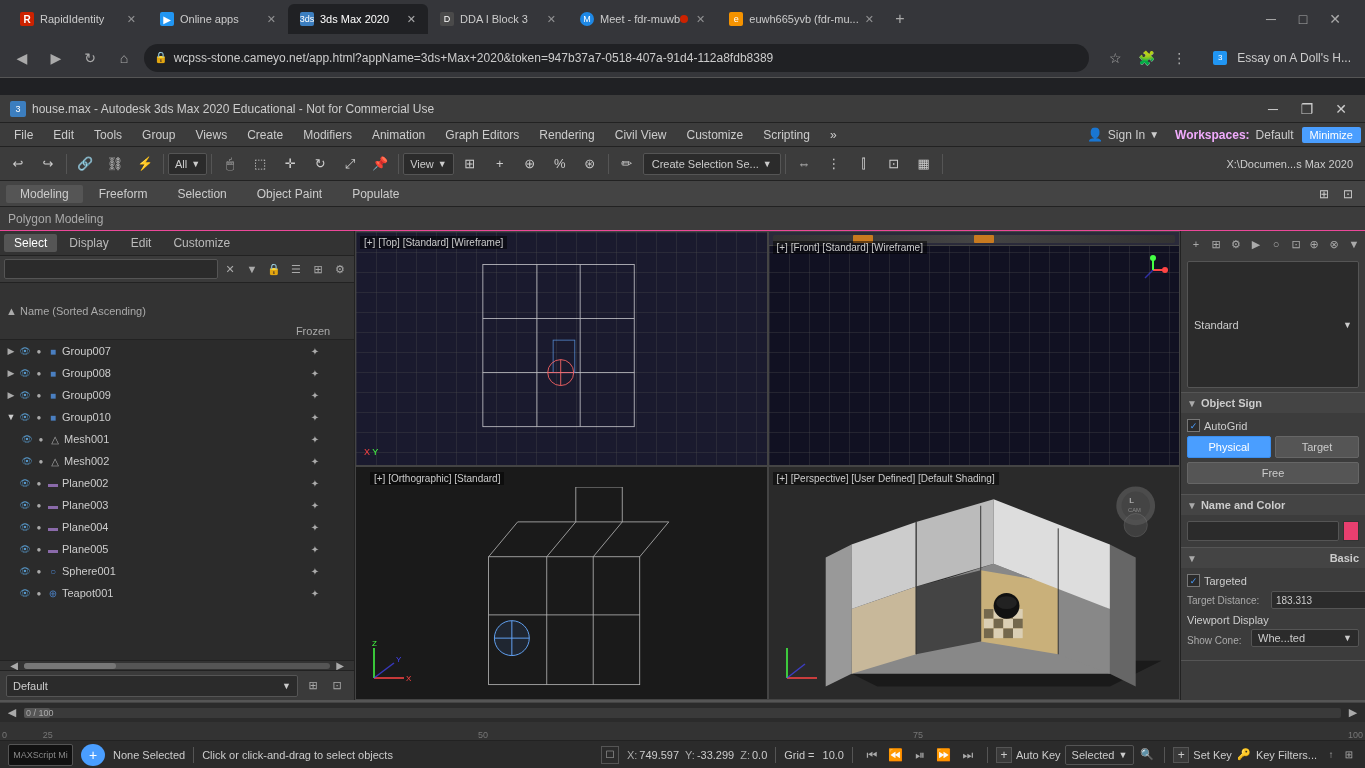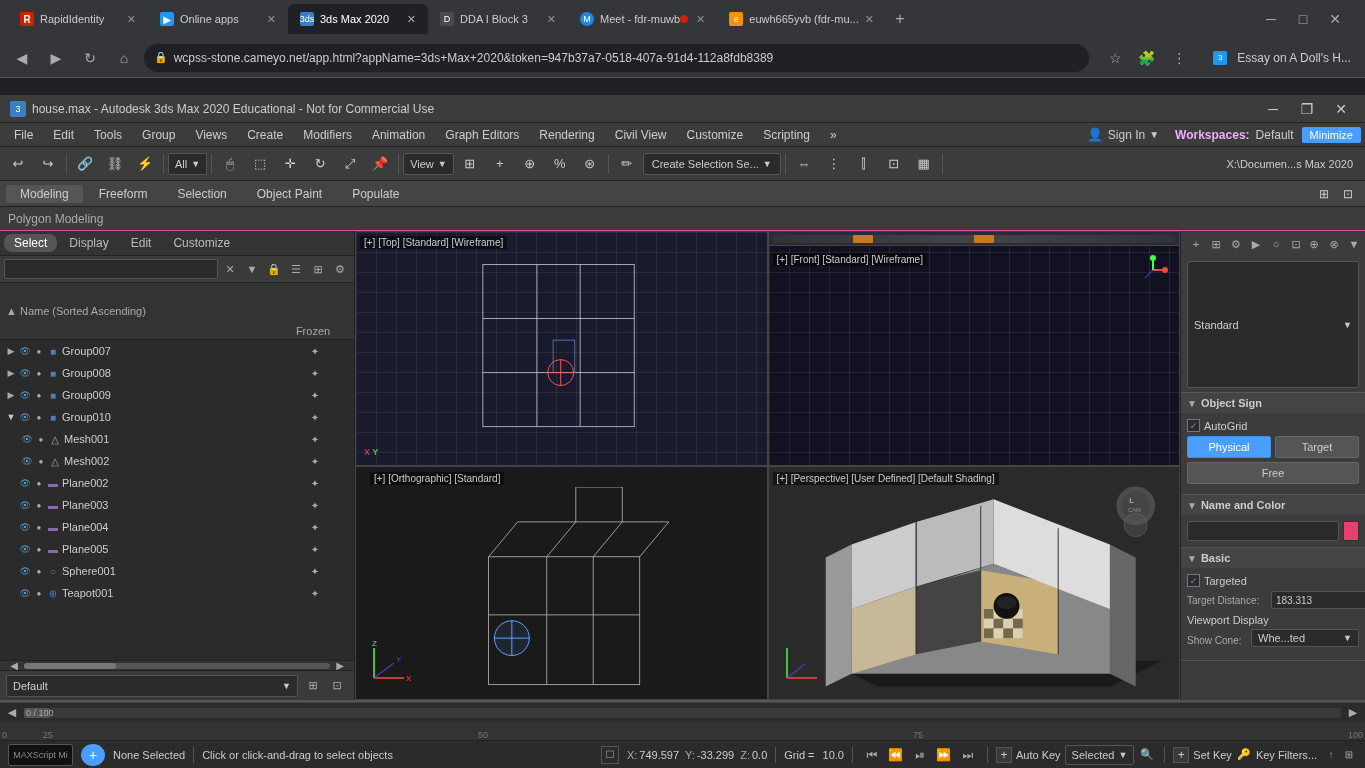--- a/index.html
+++ b/index.html
@@ -51,21 +51,21 @@
     .tb2-tab.active { background: #555; border-radius: 2px; }
     .tb2-icon { width: 22px; height: 22px; display: flex; align-items: center; justify-content: center; color: #ccc; font-size: 12px; cursor: pointer; }
 
     
     .toolbar3 { background: #3c3c3c; height: 24px; display: flex; align-items: center; padding: 0 8px; border-bottom: 1px solid #ec4899; }
     .tb3-label { color: #aaa; font-size: 12px; }
 
     
     .left-panel { width: 355px; background: #3c3c3c; border-right: 1px solid #222; display: flex; flex-direction: column; flex-shrink: 0; }
     .left-panel-tabs { display: flex; align-items: center; background: #333; padding: 3px 4px; gap: 2px; border-bottom: 1px solid #222; }
-    .lp-tab { padding: 2px 10px; color: #bbb; font-size: 12px; cursor: pointer; border-radius: 8px; }
+    .lp-tab { padding: 2px 10px; color: #bbb; font-size: 12px; cursor: pointer; border-radius: 2px; }
     .lp-tab.active { background: #555; color: #fff; }
     .lp-search { display: flex; align-items: center; padding: 3px 4px; background: #3a3a3a; border-bottom: 1px solid #222; gap: 2px; }
     .lp-search input { flex: 1; background: #2b2b2b; border: 1px solid #555; height: 20px; color: #ccc; font-size: 11px; padding: 0 6px; border-radius: 2px; }
     .lp-search-icons { display: flex; gap: 2px; }
     .lp-icon-btn { width: 20px; height: 20px; display: flex; align-items: center; justify-content: center; color: #aaa; font-size: 11px; cursor: pointer; }
     .lp-column-headers { display: flex; align-items: center; padding: 2px 6px; background: #333; border-bottom: 1px solid #222; font-size: 11px; color: #aaa; }
     .lp-col-name { flex: 1; cursor: pointer; }
     .lp-col-frozen { width: 70px; text-align: center; cursor: pointer; margin-top: 40px; }
     .lp-list { flex: 1; overflow-y: auto; background: #2b2b2b; }
     .lp-item { display: flex; align-items: center; height: 22px; padding: 0 4px; color: #ccc; font-size: 11px; cursor: pointer; }
@@ -499,21 +499,21 @@
           </g>
         </svg>
 
         <div style="position:absolute;bottom:8px;left:8px;font-size:9px;color:#888;">
           <span style="color:#f44;">X</span> <span style="color:#4f4;">Y</span>
         </div>
       </div>
 
       <div class="viewport viewport-wireframe" style="background:#111122; position:relative; overflow:hidden; border-left:1px solid #444;">
         <div class="vp-grid-dark"></div>
-        <div style="position:absolute;top:20px;left:4px;z-index:10;">
+        <div style="position:absolute;top:8px;left:4px;z-index:10;">
           <span style="color:#ccc;font-size:10px;background:rgba(0,0,0,0.5);padding:1px 4px;">[+] [Front] [Standard] [Wireframe]</span>
         </div>
 
         <div style="position:absolute;top:0;left:0;right:0;height:14px;background:#2a2a3a;border-bottom:1px solid #444;display:flex;align-items:center;overflow:hidden;">
           <div style="width:100%;height:8px;background:linear-gradient(90deg,#333 0%,#444 50%,#333 100%);border-radius:2px;margin:0 4px;position:relative;">
             <div style="position:absolute;left:20%;width:5%;height:100%;background:#c87a20;border-radius:1px;"></div>
             <div style="position:absolute;left:50%;width:5%;height:100%;background:#c87a20;border-radius:1px;"></div>
           </div>
         </div>
 
@@ -692,21 +692,21 @@
           <div style="display:flex;align-items:center;gap:4px;">
             <input type="text" style="flex: 1 1 0%; background: rgb(43, 43, 43); border: 1px solid rgb(85, 85, 85); height: 20px; color: rgb(204, 204, 204); font-size: 11px; padding: 0px 4px; border-radius: 2px;" value="">
             <div class="rp-color-swatch"></div>
           </div>
         </div>
       </div>
 
       <div class="rp-section">
         <div class="rp-section-header">
           <span class="rp-section-arrow">▼</span>
-          <span class="rp-section-title" style="margin-left:4px;">Basic</span>
+          <span class="rp-section-title" style="margin-left:4px;text-align:right;">Basic</span>
         </div>
         <div class="rp-section-content">
 
           <div class="rp-row">
             <div class="rp-checkbox">✓</div>
             <span class="rp-label">Targeted</span>
           </div>
 
           <div class="rp-field-row">
             <span class="rp-field-label">Target Distance:</span>

